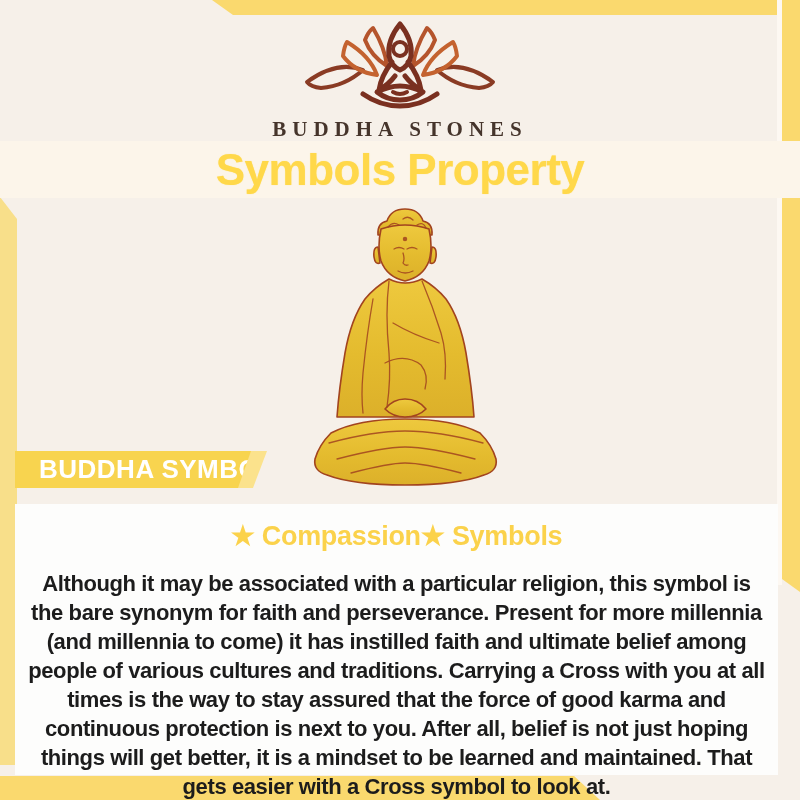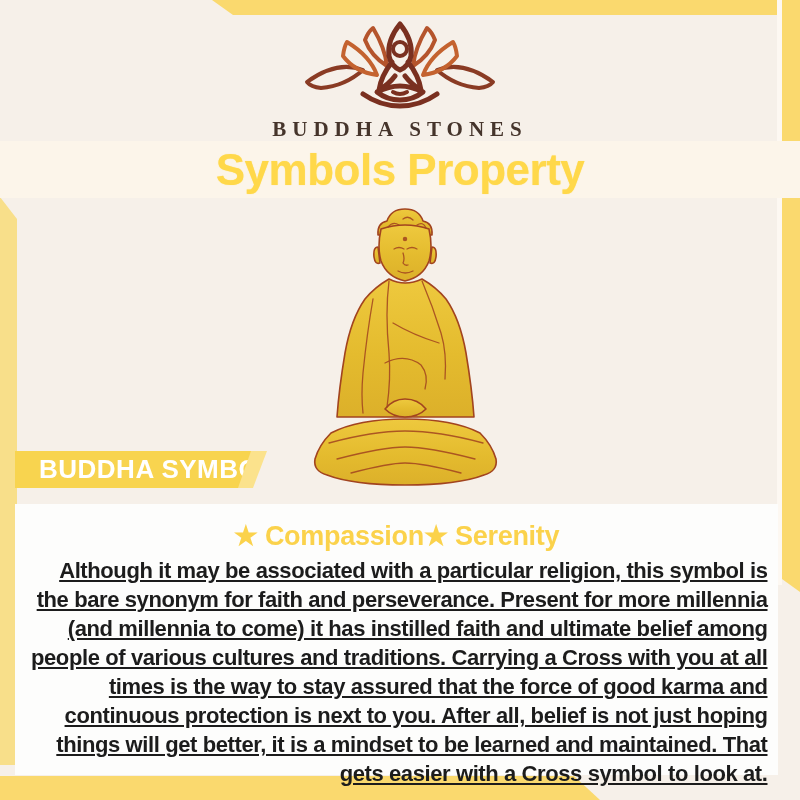--- a/index.html
+++ b/index.html
@@ -89,28 +89,27 @@
     position: absolute; left: 15px; top: 504px; width: 763px; height: 271px;
     background: #fdfdfc;
   }
   .properties-heading {
     margin-top: 16px;
     text-align: center;
     font-size: 27px; font-weight: bold; letter-spacing: -0.3px;
     color: #fbd24b;
   }
   .description {
-    margin: 4px auto 0 auto;
+    margin: 17px auto 0 auto;
     width: 742px;
     font-size: 22px; font-weight: bold;
     letter-spacing: -0.4px;
     line-height: 29px;
     color: #1c1c1c;
-    text-align: right;
-    text-decoration: underline;
+    text-align: center;
   }
 </style>
 </head>
 <body>
 
 <div class="band band-top"></div>
 <div class="band band-right-gap"></div>
 <div class="band band-right"></div>
 <div class="band band-left"></div>
 <div class="band band-bottom"></div>
@@ -192,15 +191,15 @@
 </div>
 
 <div class="ribbon-wrap">
   <div class="ribbon-tail"></div>
   <div class="ribbon-main">
     <span class="ribbon-label">BUDDHA SYMBOL</span>
   </div>
 </div>
 
 <div class="content-panel">
-  <div class="properties-heading">★ Compassion★ Serenity</div>
+  <div class="properties-heading">★ Compassion★ Symbols</div>
   <div class="description">Although it may be associated with a particular religion, this symbol is the bare synonym for faith and perseverance. Present for more millennia (and millennia to come) it has instilled faith and ultimate belief among people of various cultures and traditions. Carrying a Cross with you at all times is the way to stay assured that the force of good karma and continuous protection is next to you. After all, belief is not just hoping things will get better, it is a mindset to be learned and maintained. That gets easier with a Cross symbol to look at.</div>
 </div>
 
 </body></html>

